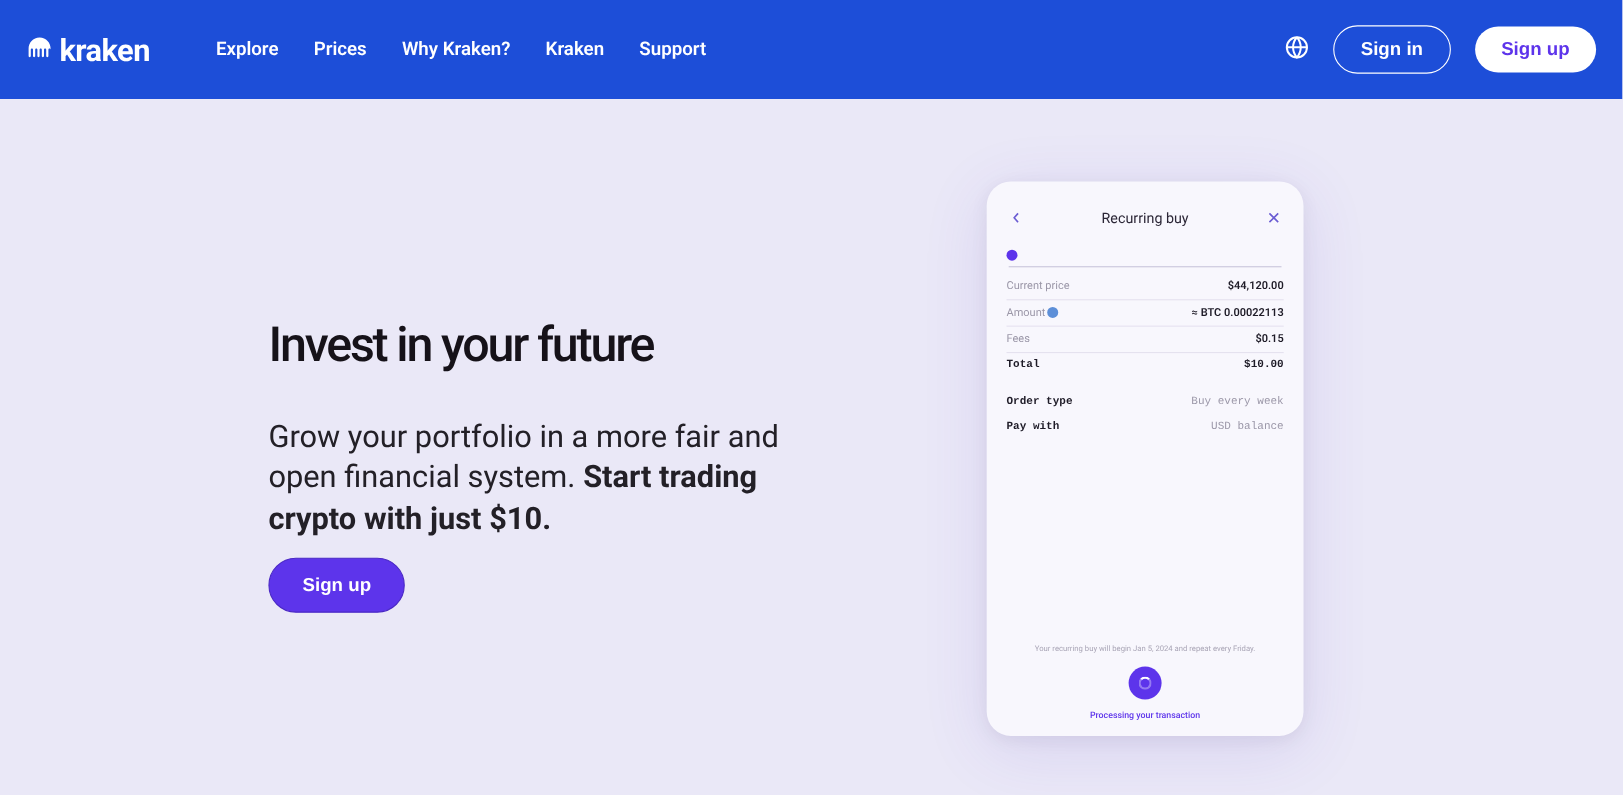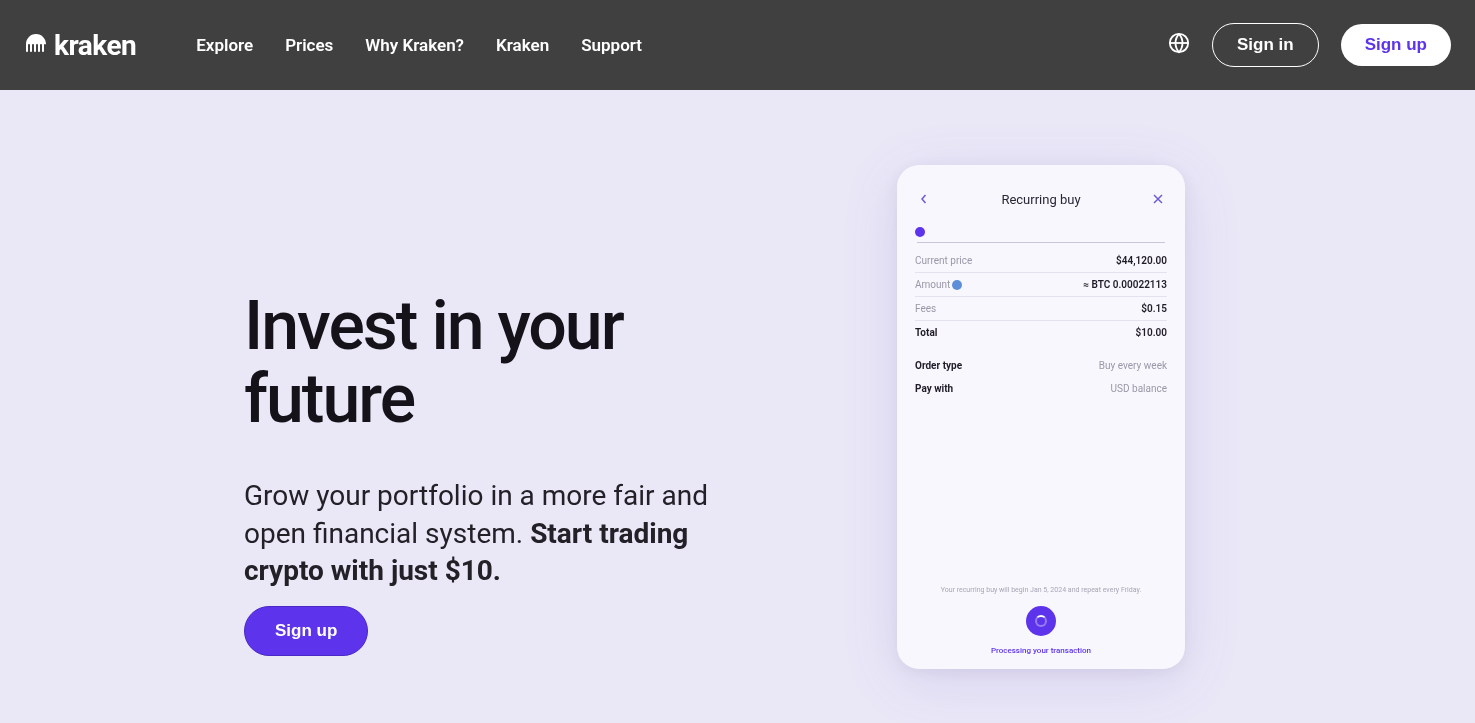--- a/index.html
+++ b/index.html
@@ -1,47 +1,47 @@
 <!DOCTYPE html>
 <html><head>
 <meta charset="utf-8">
 <style>
 * { margin: 0; padding: 0; box-sizing: border-box; }
 body { font-family: -apple-system, BlinkMacSystemFont, 'Segoe UI', Roboto, Helvetica, Arial, sans-serif; background: #eae8f7; width: 1475px; height: 723px; overflow: hidden; }
 
 
-.header { background: #404040; height: 90px; display: flex; align-items: center; padding: 0 24px; }
+.header { background: #1d4ed8; height: 90px; display: flex; align-items: center; padding: 0 24px; }
 .logo { display: flex; align-items: center; color: #fff; font-size: 28px; font-weight: 700; letter-spacing: -0.5px; margin-right: 60px; }
 .logo-icon { margin-right: 6px; }
 .nav { display: flex; gap: 32px; }
 .nav-item { color: #fff; font-size: 17px; font-weight: 600; cursor: pointer; }
 .header-right { margin-left: auto; display: flex; align-items: center; gap: 22px; }
 .globe-icon { color: #fff; cursor: pointer; }
 .btn { padding: 11px 24px; border-radius: 999px; font-size: 17px; font-weight: 700; cursor: pointer; border: none; }
 .btn-outline { background: transparent; border: 1.5px solid #fff; color: #fff; }
 .btn-solid { background: #fff; color: #5d34eb; }
 
 
 .hero { display: flex; padding: 90px 0 0 0; position: relative; }
 .hero-left { flex: 0 0 auto; padding-left: 244px; max-width: 760px; }
-.hero-title { font-size: 68px; font-weight: 500; color: #161219; line-height: 1.08; letter-spacing: -2px; margin-top: 110px; margin-bottom: 40px; }
+.hero-title { font-size: 44px; font-weight: 500; color: #161219; line-height: 1.08; letter-spacing: -2px; margin-top: 110px; margin-bottom: 40px; }
 .hero-sub { font-size: 28px; color: #232027; line-height: 1.35; margin-bottom: 16px; font-weight: 400; max-width: 500px; }
 .hero-sub .bold { font-weight: 700; }
 .btn-hero { background: #5d34eb; color: #fff; padding: 14px 30px; font-size: 17px; border: 1.5px solid #4a28c5; }
 
 
 .phone-wrap { position: absolute; right: 290px; top: 75px; }
 .phone { width: 288px; height: 504px; background: #f8f7fd; border-radius: 22px; box-shadow: 0 12px 60px rgba(90,60,200,0.12), 0 4px 16px rgba(0,0,0,0.06); padding: 18px 16px 14px; display: flex; flex-direction: column; }
 .phone-head { display: flex; align-items: center; justify-content: space-between; padding: 8px 6px 14px; }
 .phone-title { font-size: 13px; color: #2b2636; font-weight: 400; }
 .phone-back, .phone-close { color: #6b5dd3; cursor: pointer; font-size: 14px; }
 .divider-top { border-top: 1px solid #c9c5db; margin: 0 2px 6px; }
 .rows { padding: 0 2px; }
 .row { display: flex; justify-content: space-between; padding: 6px 0; font-size: 10px; border-bottom: 1px solid #e5e2ef; }
-.row.nob { border-bottom: none; }
+.row.nob { border-bottom: none; font-family: Liberation Mono, monospace; }
 .row .k { color: #44404e; }
 .row .k.bold { font-weight: 700; color: #1f1c28; }
 .row .k.grey { color: #9b97a8; }
 .row .v { color: #1f1c28; font-weight: 600; }
 .row .v.grey { color: #9b97a8; font-weight: 400; }
 .amount-icon { display: inline-block; width: 10px; height: 10px; background: #5d8fd8; border-radius: 50%; vertical-align: middle; margin-left: 2px; }
 .btcicon { display:inline-block; width:10px; height:10px; background:#5d34eb; border-radius:50%; vertical-align:middle; margin-right:3px; }
 .phone-spacer { flex: 1; }
 .disclaimer { font-size: 7px; color: #a9a5b6; text-align: center; line-height: 1.4; padding: 0 4px 10px; }
 .disclaimer .link { color: #5d34eb; }

